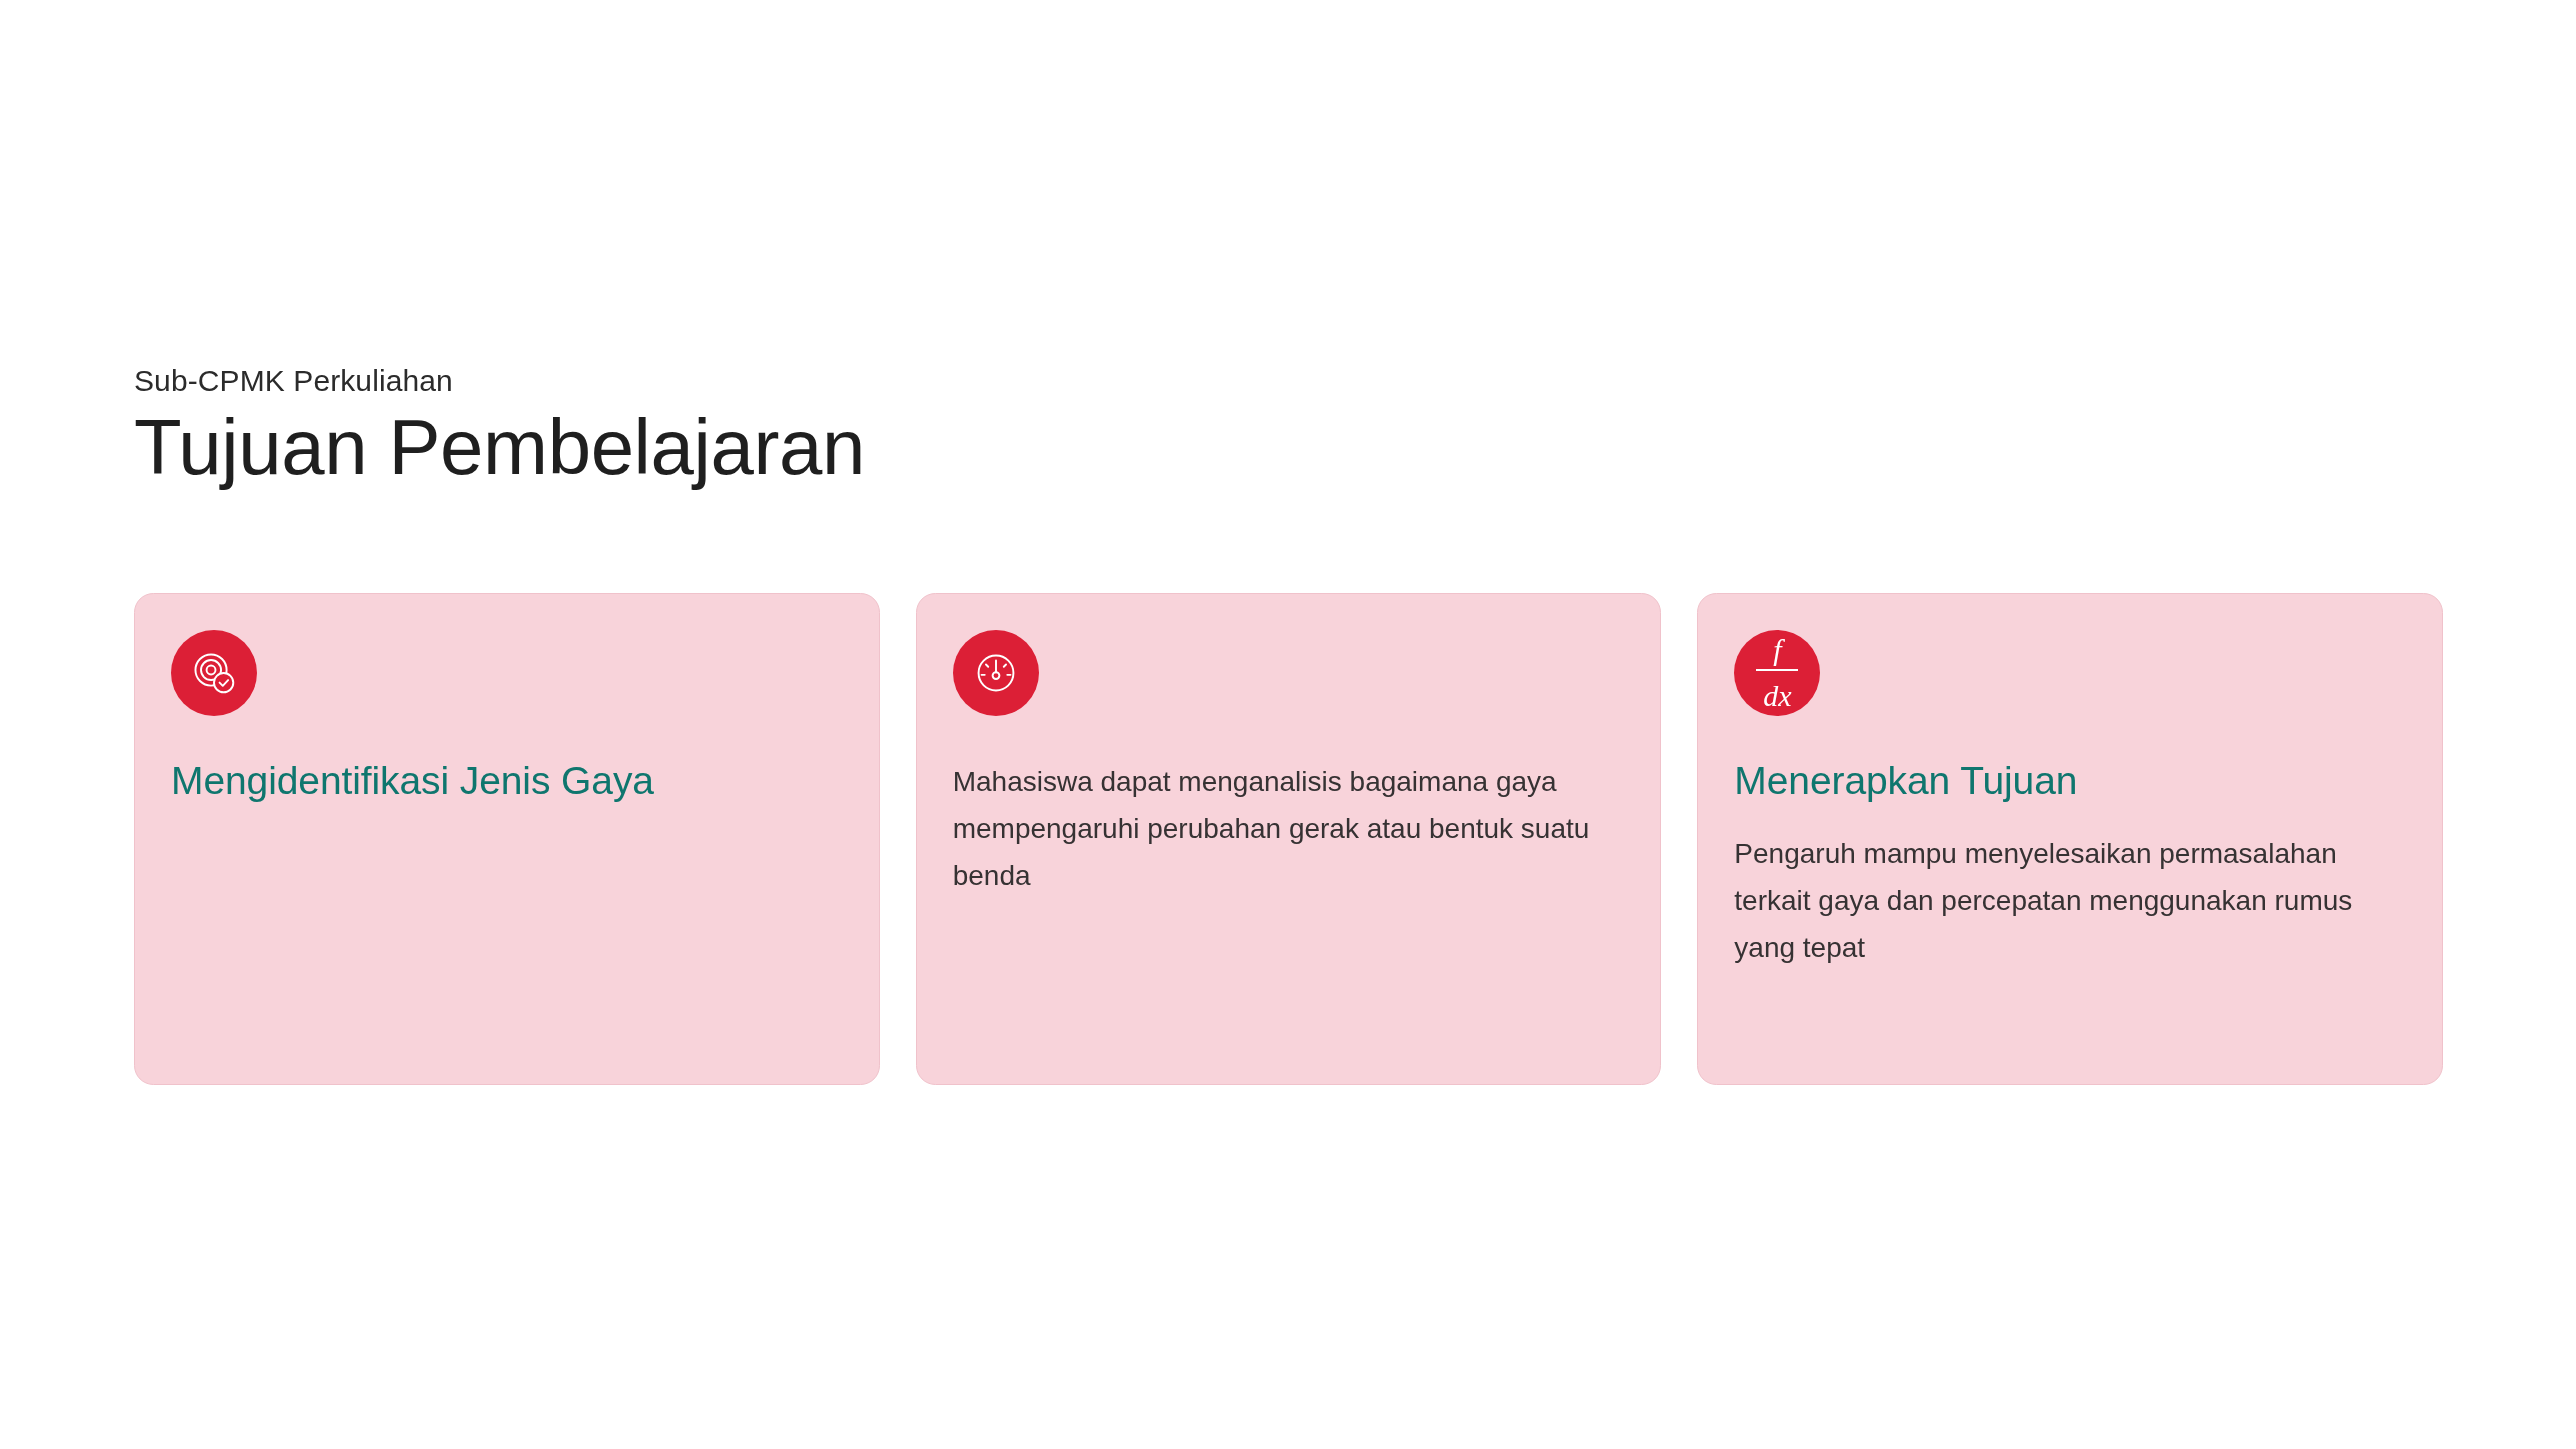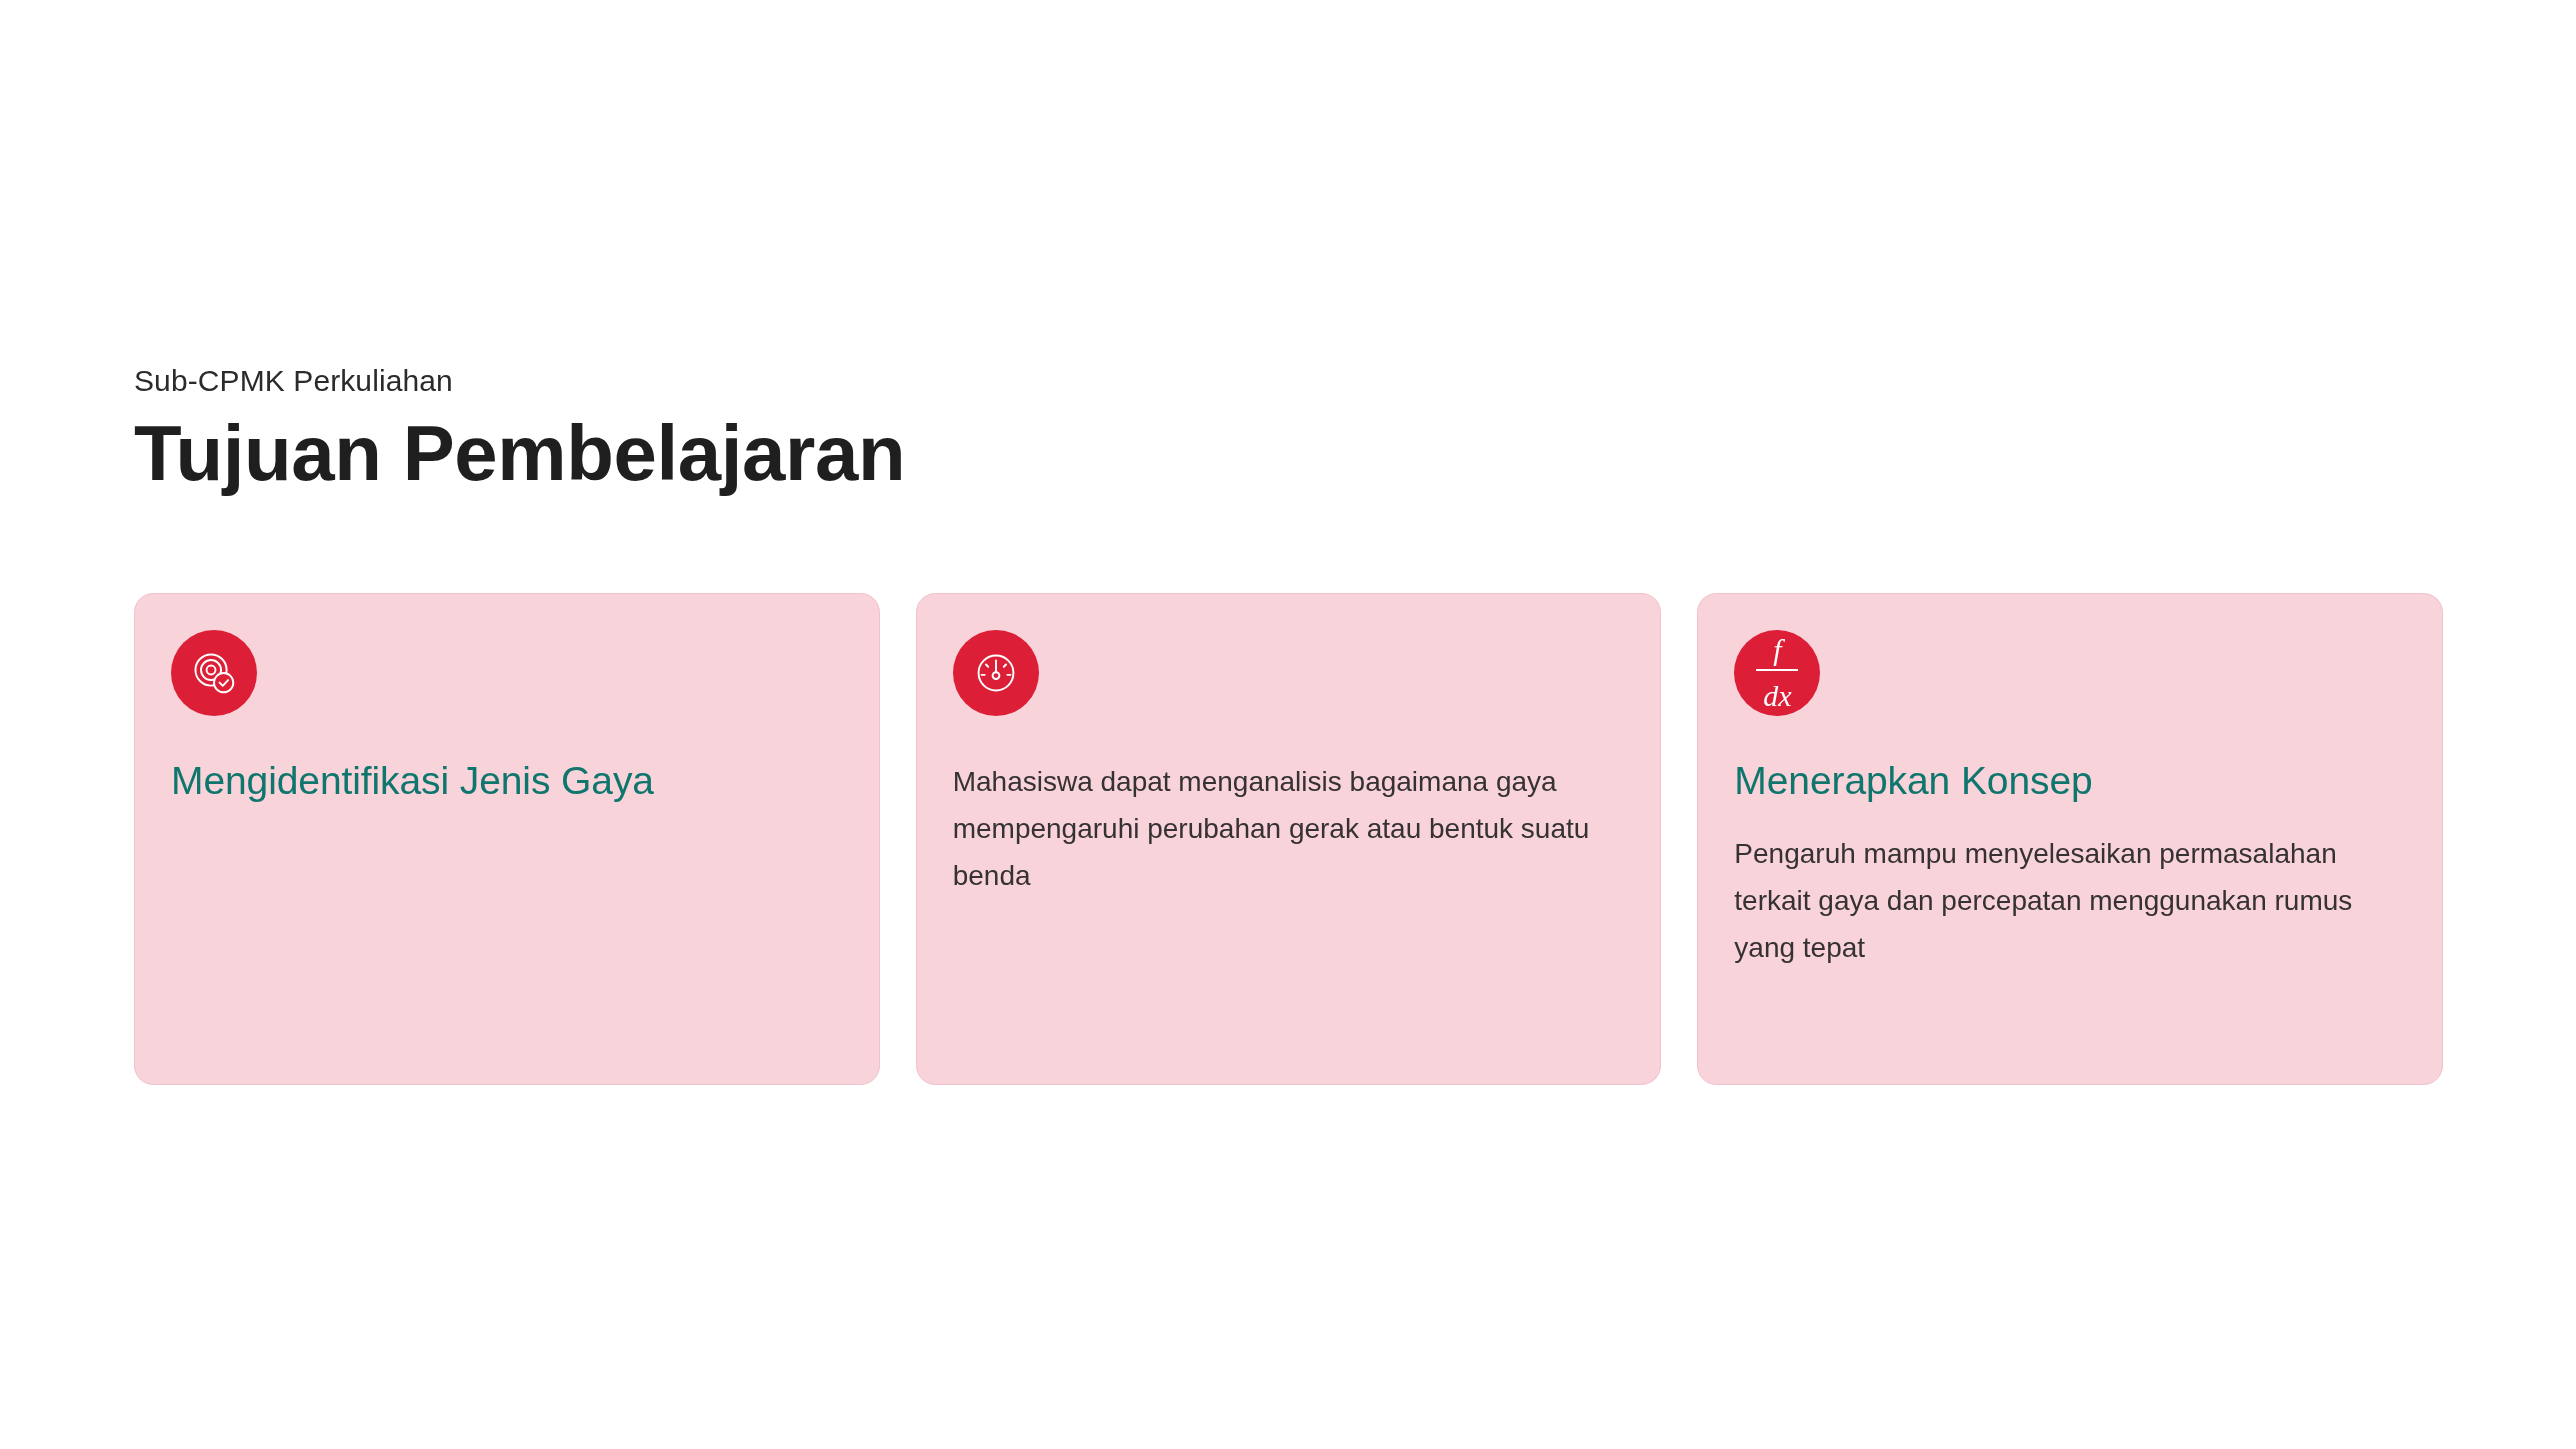--- a/index.html
+++ b/index.html
@@ -29,25 +29,25 @@
 
   .eyebrow {
     font-size: 30px;
     line-height: 1.25;
     color: #2b2b2b;
     font-weight: 400;
     letter-spacing: 0.1px;
   }
 
   .page-title {
-    margin-top: 10px;
+    margin-top: 4px;
     font-size: 78px;
     line-height: 1.12;
     color: #1f1f1f;
-    font-weight: 700;
+    font-weight: 400;
     letter-spacing: -0.4px;
   }
 
   
   .cards {
     position: absolute;
     left: 134px;
     top: 593px;
     width: 2309px;
     display: flex;
@@ -163,19 +163,19 @@
     </div>
 
     <div class="card">
       <div class="icon-badge">
         <span class="formula-icon">
           <span class="num">f</span>
           <span class="bar"></span>
           <span class="den">dx</span>
         </span>
       </div>
-      <div class="card-title">Menerapkan Konsep</div>
+      <div class="card-title">Menerapkan Tujuan</div>
       <div class="card-desc">Pengaruh mampu menyelesaikan permasalahan terkait gaya dan percepatan menggunakan rumus yang tepat</div>
     </div>
 
   </div>
 </div>
 
 
 </body></html>

